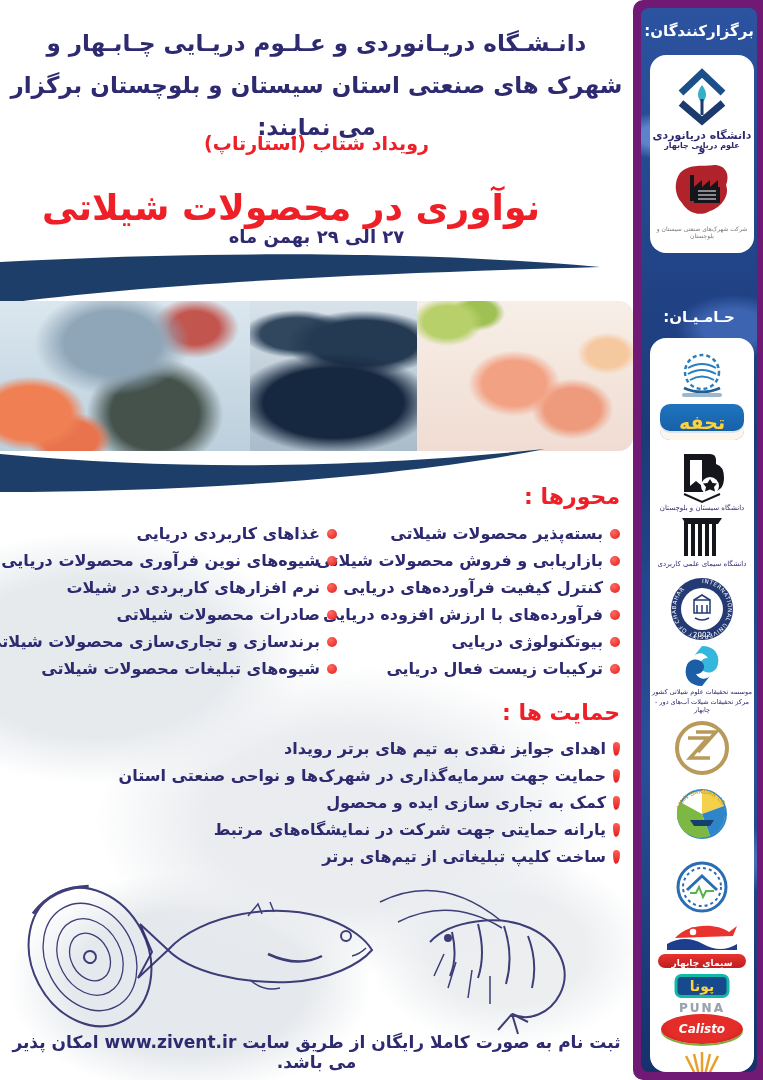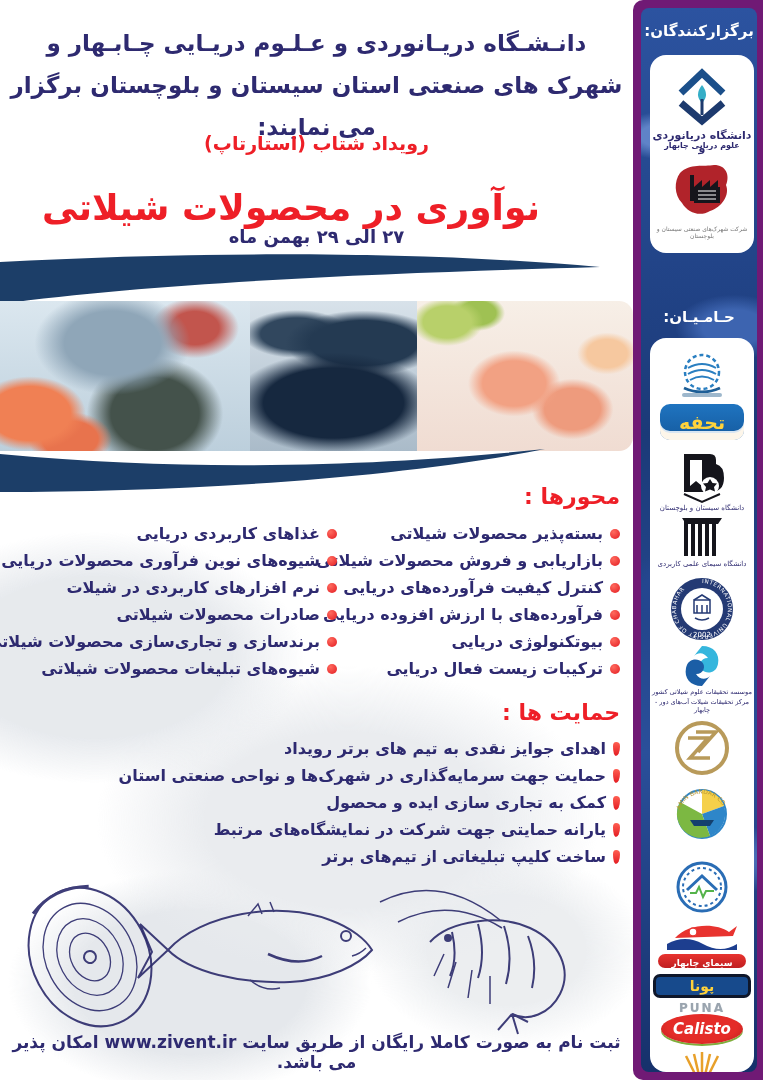--- a/index.html
+++ b/index.html
@@ -130,30 +130,30 @@
   .cap{ position:absolute; left:0; width:100%; text-align:center; direction:rtl;
         color:#2e2a70; font-weight:bold; }
   .cap.gray{ color:#777; font-weight:normal; }
   .tohfeh-box{
     width:84px; height:36px; background:linear-gradient(180deg,#1f74c0,#155a9e);
     border-radius:10px; display:flex; align-items:center; justify-content:center;
     color:#ffd23a; font-weight:bold; font-size:19px;
     box-shadow:inset 0 -7px 0 #fdf6ea, inset 0 -9px 0 #d9e6f2;
   }
   .puna-box{
-    width:98px; height:24px; border:3px solid #0f172a; border-radius:7px;
+    width:55px; height:24px; border:3px solid #14b8a6; border-radius:7px;
     background:#174a8c; display:flex; align-items:center; justify-content:center;
     color:#ffd23a; font-weight:bold; font-size:14px;
   }
   .puna-sub{ color:#9aa4ae; font-size:12px; letter-spacing:2px; font-weight:bold;
              text-shadow:0 0 1px #cfd6dc; }
   .calisto-box{
     width:82px; height:30px; background:radial-gradient(ellipse at 50% 40%, #e42c28 60%, #b31d1c);
     border-radius:50%; display:flex; align-items:center; justify-content:center;
-    color:#fff; font-weight:bold; font-style:italic; font-size:15px;
+    color:#fff; font-weight:bold; font-style:italic; font-size:12px;
     box-shadow:0 2px 0 #7fae3c;
   }
   .simay-banner{
     width:88px; height:14px; background:linear-gradient(180deg,#e8332f,#c01e20);
     border-radius:7px; color:#fff; font-size:9px; font-weight:bold;
     display:flex; align-items:flex-end; justify-content:center; direction:rtl;
   }
 </style>
 </head>
 <body>

